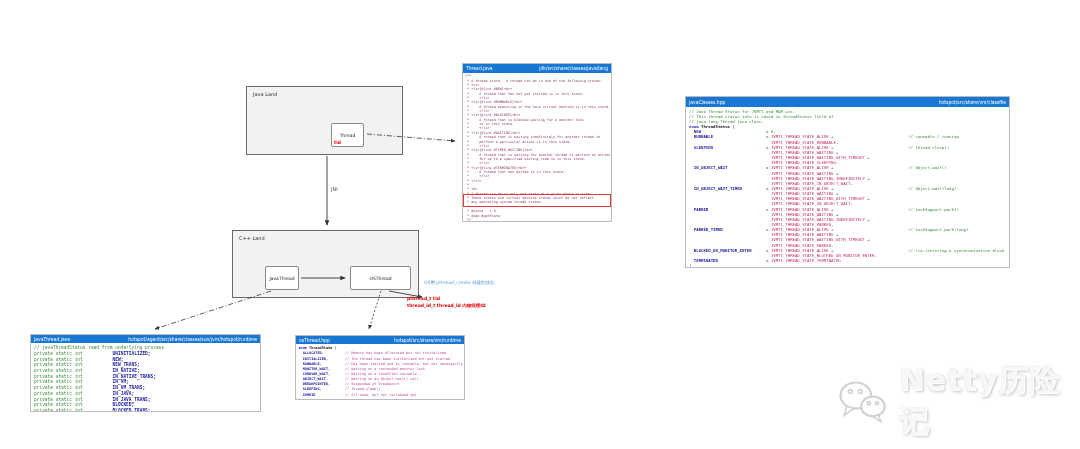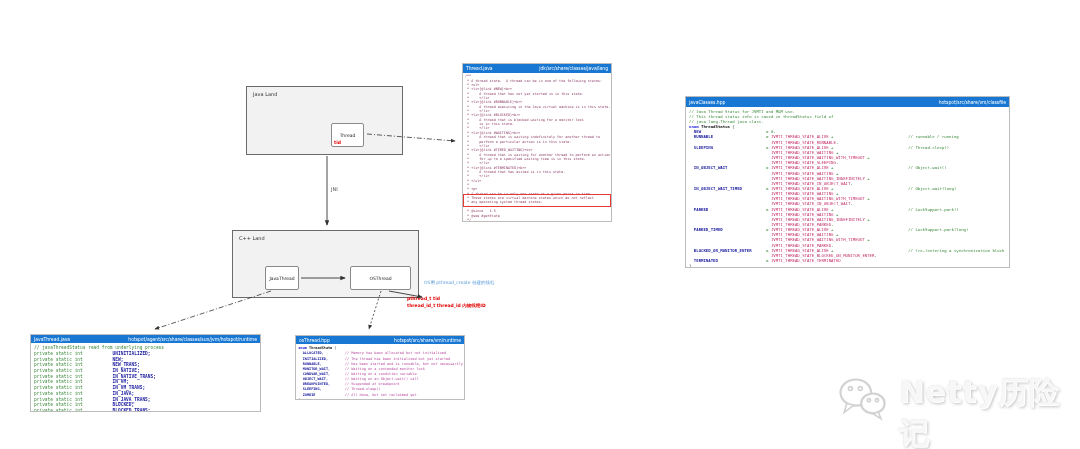--- a/index.html
+++ b/index.html
@@ -52,21 +52,21 @@
   #os-box .codehead{height:8px;}
   #os-box .codebody{height:55px;}
   #os-box .codepre{font-size:7px;line-height:10.3px;padding:3px 5px;}
   
   #blue-note{left:424px;top:280px;font-size:4.5px;color:#5a9bd8;}
   #red-note{left:407px;top:295px;font-size:4.5px;font-weight:bold;color:#e00000;line-height:7px;}
   #jni-label{left:331px;top:186px;}
   
   #overlay{position:absolute;left:0;top:0;pointer-events:none;}
   
-  #watermark{left:836px;top:372px;width:230px;height:58px;display:flex;align-items:flex-start;gap:9px;}
+  #watermark{left:836px;top:372px;width:230px;height:58px;display:flex;align-items:center;gap:9px;}
   #watermark-text{font-size:30px;font-weight:bold;color:#f7f7f7;letter-spacing:1px;
         text-shadow:1px 1px 0 #ffffff,2px 2px 3px rgba(120,120,120,.45),0 0 1px #dcdcdc;}
 </style>
 </head>
 <body>
 
 <div class="abs land" style="left:246px;top:86px;width:157px;height:69px;">
   <div class="land-label">Java Land</div>
 </div>
 <div class="node" style="left:331px;top:123px;width:33px;height:24px;">

